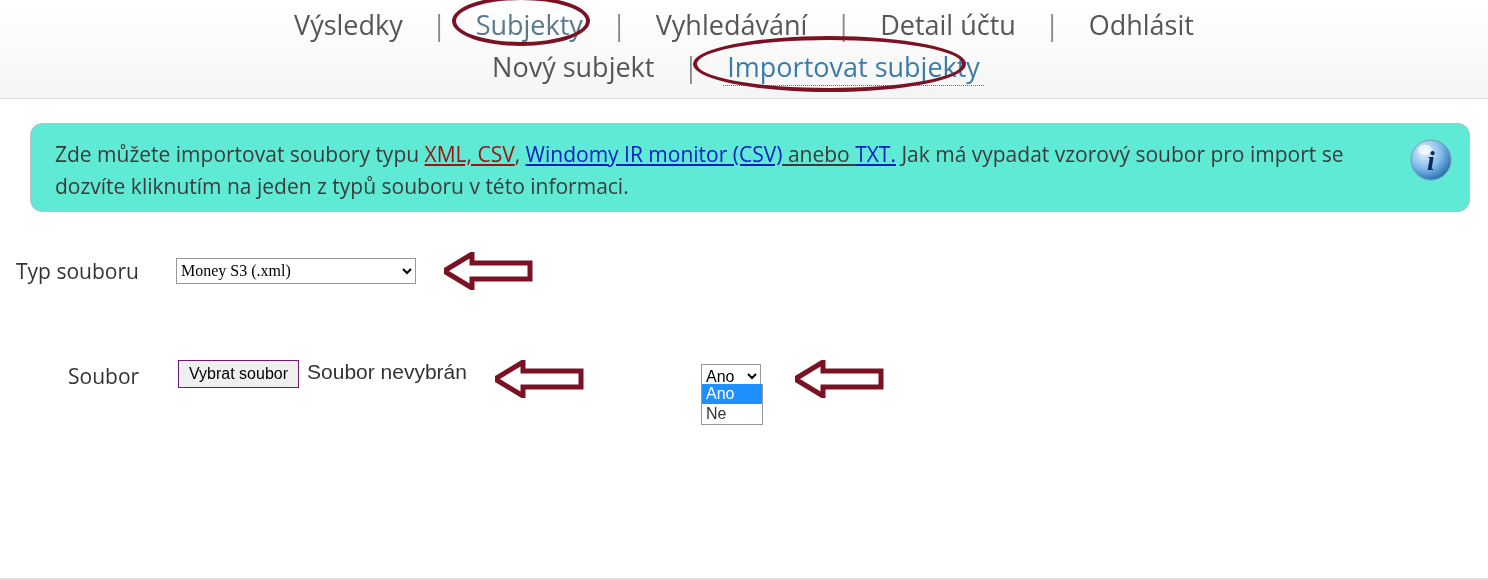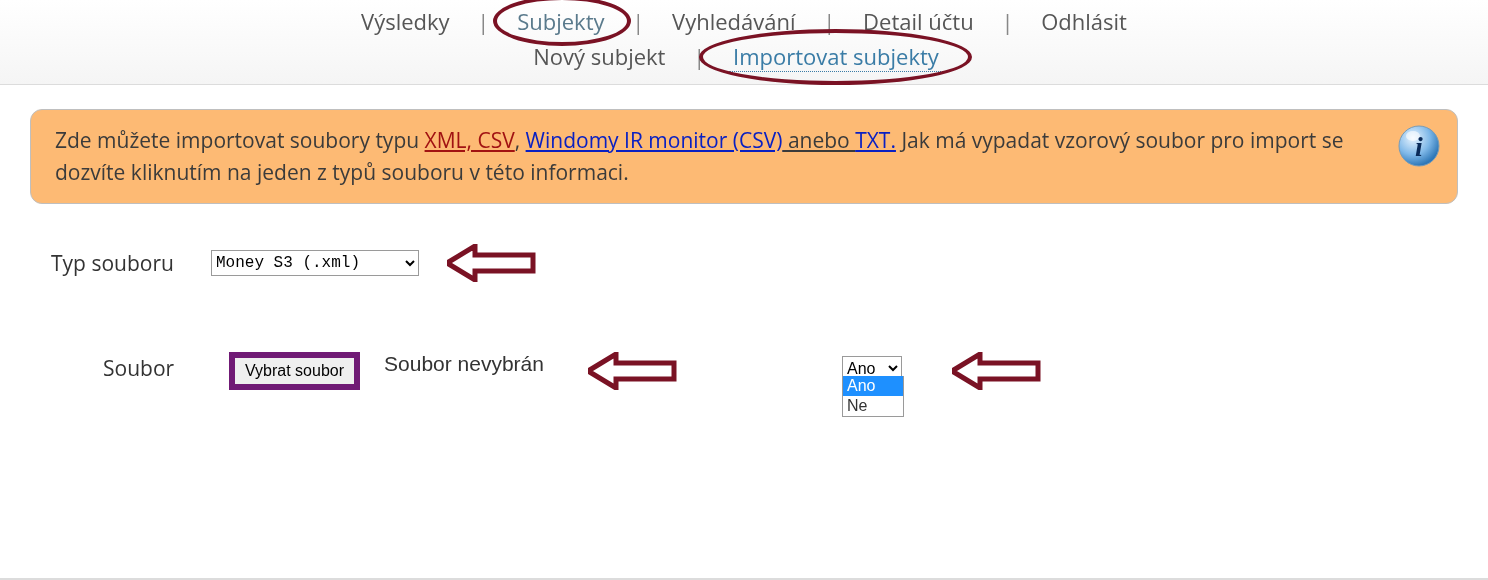--- a/index.html
+++ b/index.html
@@ -13,21 +13,21 @@
     overflow: hidden;
   }
 
   .topwrap {
     background: linear-gradient(#ffffff 0%, #f5f5f5 100%);
     border-bottom: 1px solid #dcdcdc;
   }
 
   .nav-row {
     text-align: center;
-    font-size: 22px;
+    font-size: 27px;
     line-height: 1.4;
     color: #555;
   }
   .nav-row.primary {
     padding: 6px 0 4px 0;
   }
   .nav-row.secondary {
     padding: 0 16px 12px 0;
   }
   .nav-item {
@@ -48,25 +48,25 @@
     border-bottom: 1px dotted #3a7ca6;
   }
   .circle-ellipse {
     position: absolute;
     border: 4px solid #7a1224;
     border-radius: 50%;
     pointer-events: none;
   }
 
   .info-box {
-    margin: 24px 30px 0 30px;
-    padding: 14px 70px 14px 24px;
+    margin: 24px 18px 0 30px;
+    padding: 14px 70px 8px 24px;
     border: 1px solid #bfbfbf;
     border-radius: 12px;
-    background: #fdba74;
+    background: #5eead4;
     font-size: 21px;
     line-height: 1.55;
     color: #3b3b3b;
     position: relative;
   }
   .info-box a {
     color: #0a20c2;
     text-decoration: underline;
     cursor: pointer;
   }
@@ -82,55 +82,54 @@
     position: absolute;
     right: 16px;
     top: 14px;
     width: 44px;
     height: 44px;
   }
   .info-icon svg { width:100%; height:100%; }
 
   .form-area {
     padding-top: 40px;
-    padding-left: 4px;
+    padding-left: 16px;
     font-size: 21px;
     color: #333;
-    margin-left: 47px;
   }
   .form-row {
     display: flex;
     align-items: center;
     padding-bottom: 22px;
     position: relative;
   }
 
   .label-cell {
     padding-left: 0;
     min-width: 145px;
   }
 
   .typ-label { padding-left: 0; }
   .soubor-label { padding-left: 52px; }
   .ares-label { padding-left: 30px; }
 
   select.typ-select {
-    font-family: Liberation Mono, monospace;
-    font-size: 16px;
-    width: 208px;
+    font-family: Liberation Serif, serif;
+    font-size: 16px;
+    width: 240px;
     height: 26px;
     border: 1px solid #9a9a9a;
     background: #fff;
   }
   button.native-btn {
     font-family: Arial, sans-serif;
     font-size: 16px;
     padding: 4px 10px;
     background: #efefef;
-    border: 6px solid #701a75;
+    border: 1px solid #701a75;
     cursor: pointer;
   }
 
   .arrow {
     width: 90px;
     height: 38px;
   }
   .arrow svg { width:100%; height:100%; }
   .arrow-gap-a { margin-left: 28px; }
   .arrow-gap-b { margin-left: 28px; }
@@ -239,21 +238,21 @@
     </select>
     <div class="arrow arrow-gap-a">
       <svg viewBox="0 0 90 38">
         <path d="M0 19 L28 2 L28 11 L86 11 L86 27 L28 27 L28 36 Z" fill="none" stroke="#7a1224" stroke-width="5" stroke-linejoin="miter"></path>
       </svg>
     </div>
   </div>
 
   <div style="height:48px;"></div>
 
-  <div class="form-row" style="align-items:flex-start;gap:16px;">
+  <div class="form-row" style="align-items:flex-start;">
     <div class="label-cell soubor-label" style="min-width:110px; padding-top:2px;">Soubor</div>
     <button class="native-btn">Vybrat soubor</button>
     <span class="file-status">Soubor nevybrán</span>
     <div class="arrow arrow-gap-b">
       <svg viewBox="0 0 90 38">
         <path d="M0 19 L28 2 L28 11 L86 11 L86 27 L28 27 L28 36 Z" fill="none" stroke="#7a1224" stroke-width="5" stroke-linejoin="miter"></path>
       </svg>
     </div>
 
     <div style="width:100px;"></div>

